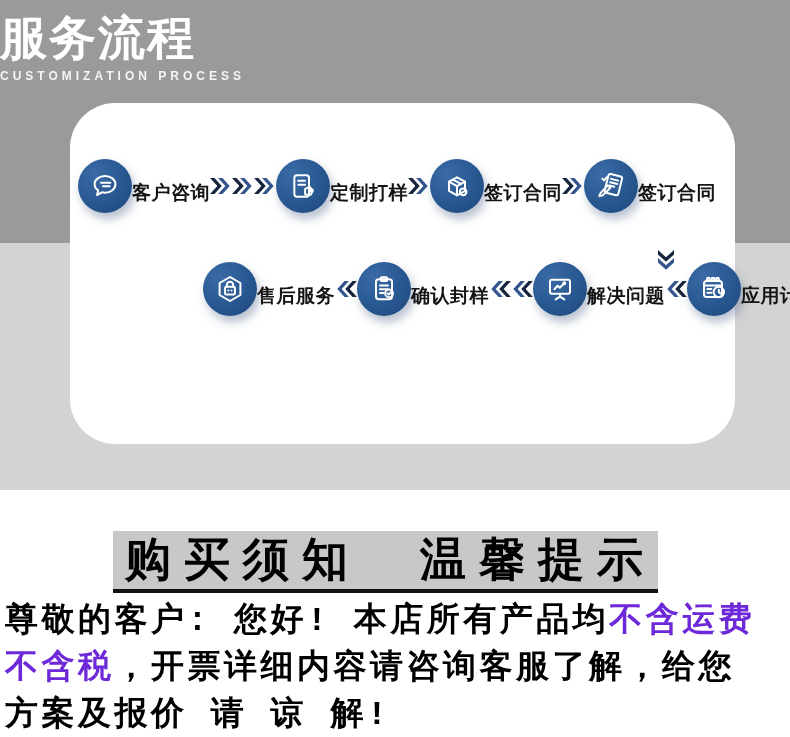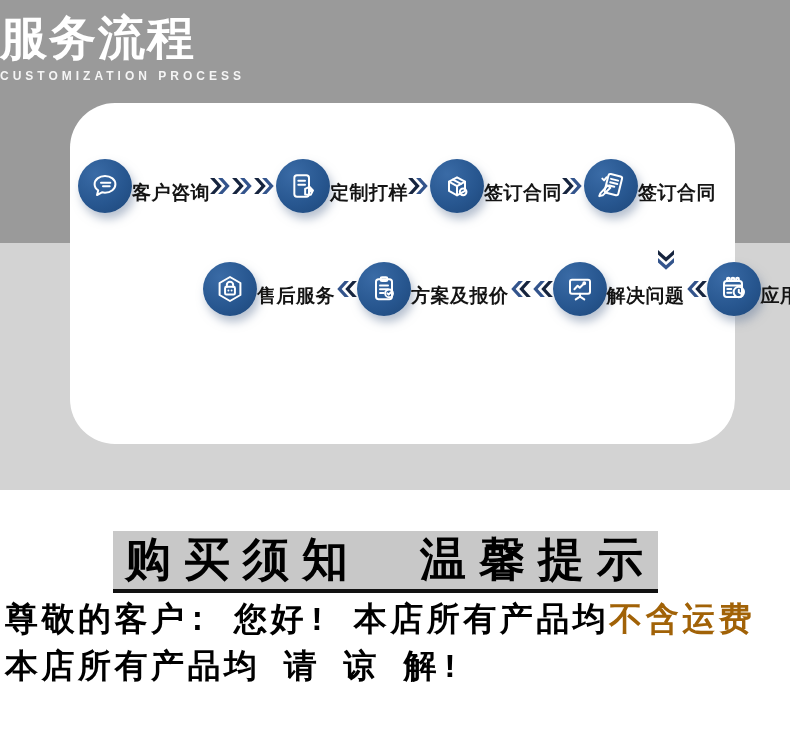--- a/index.html
+++ b/index.html
@@ -44,21 +44,21 @@
     display:inline-block;margin:0 0 0 101px;
     background:#c8c8c8;border-bottom:4px solid #111111;
     font-size:46px;font-weight:700;color:#000000;
     letter-spacing:13px;line-height:55px;padding:1px 2px 2px 12px;white-space:pre;
   }
   .notice-body{
     position:absolute;top:597px;left:5px;width:782px;z-index:3;
     font-size:33px;font-weight:700;color:#000000;letter-spacing:3.5px;line-height:44px;
   }
   .notice-line{white-space:nowrap;}
-  .seg-red{color:#a16207;}
+  .seg-red{color:#6d28d9;}
   .seg-black{color:#000000;font-family:Liberation Mono, monospace;}
 </style>
 </head>
 <body>
 
 <div class="bg-top"></div>
 <div class="bg-mid"></div>
 
 <div class="header">
   <div class="title">服务流程</div>
@@ -158,21 +158,21 @@
           <svg viewBox="0 0 24 24" fill="none" stroke="#fff" stroke-width="1.5" stroke-linecap="round" stroke-linejoin="round">
             <rect x="6" y="4.6" width="12" height="15" rx="2"></rect>
             <rect x="9.5" y="3.2" width="5" height="2.8" rx="1"></rect>
             <path d="M9 9.4h6"></path>
             <path d="M9 12.2h6"></path>
             <path d="M9 15h2.8"></path>
             <circle cx="15.8" cy="15.3" r="2.9"></circle>
             <path d="M14.6 15.3l.9.9 1.7-1.8"></path>
           </svg>
         </div>
-        <div class="step-label">方案及报价</div>
+        <div class="step-label">确认封样</div>
       </div>
       <span class="arrow left"><svg viewBox="0 0 30 22" width="22" height="16">
     <polygon points="0,0 6,0 16,11 6,22 0,22 10,11" fill="#16243e"></polygon>
     <polygon points="11,0 17,0 27,11 17,22 11,22 21,11" fill="#33548c"></polygon>
   </svg></span>
       <span class="arrow left"><svg viewBox="0 0 30 22" width="22" height="16">
     <polygon points="0,0 6,0 16,11 6,22 0,22 10,11" fill="#16243e"></polygon>
     <polygon points="11,0 17,0 27,11 17,22 11,22 21,11" fill="#33548c"></polygon>
   </svg></span>
       <div class="step">
@@ -213,14 +213,15 @@
     <polygon points="11,0 17,0 27,11 17,22 11,22 21,11" fill="#33548c"></polygon>
   </svg></span>
 </div>
 
 <div class="notice-heading-wrap">
   <h2 class="notice-heading">购买须知　温馨提示</h2>
 </div>
 
 <div class="notice-body" id="notice-body">
     <div class="notice-line"><span class="seg-black">尊敬的客户: 您好! 本店所有产品均</span><span class="seg-red">不含运费</span></div>
-    <div class="notice-line"><span class="seg-black">本店所有产品均 请 谅 解!</span></div>
+    <div class="notice-line"><span class="seg-red">不含税</span><span class="seg-black">，开票详细内容请咨询客服了解，给您</span></div>
+    <div class="notice-line"><span class="seg-black">方案及报价 请 谅 解!</span></div>
   </div>
 
 </body></html>

